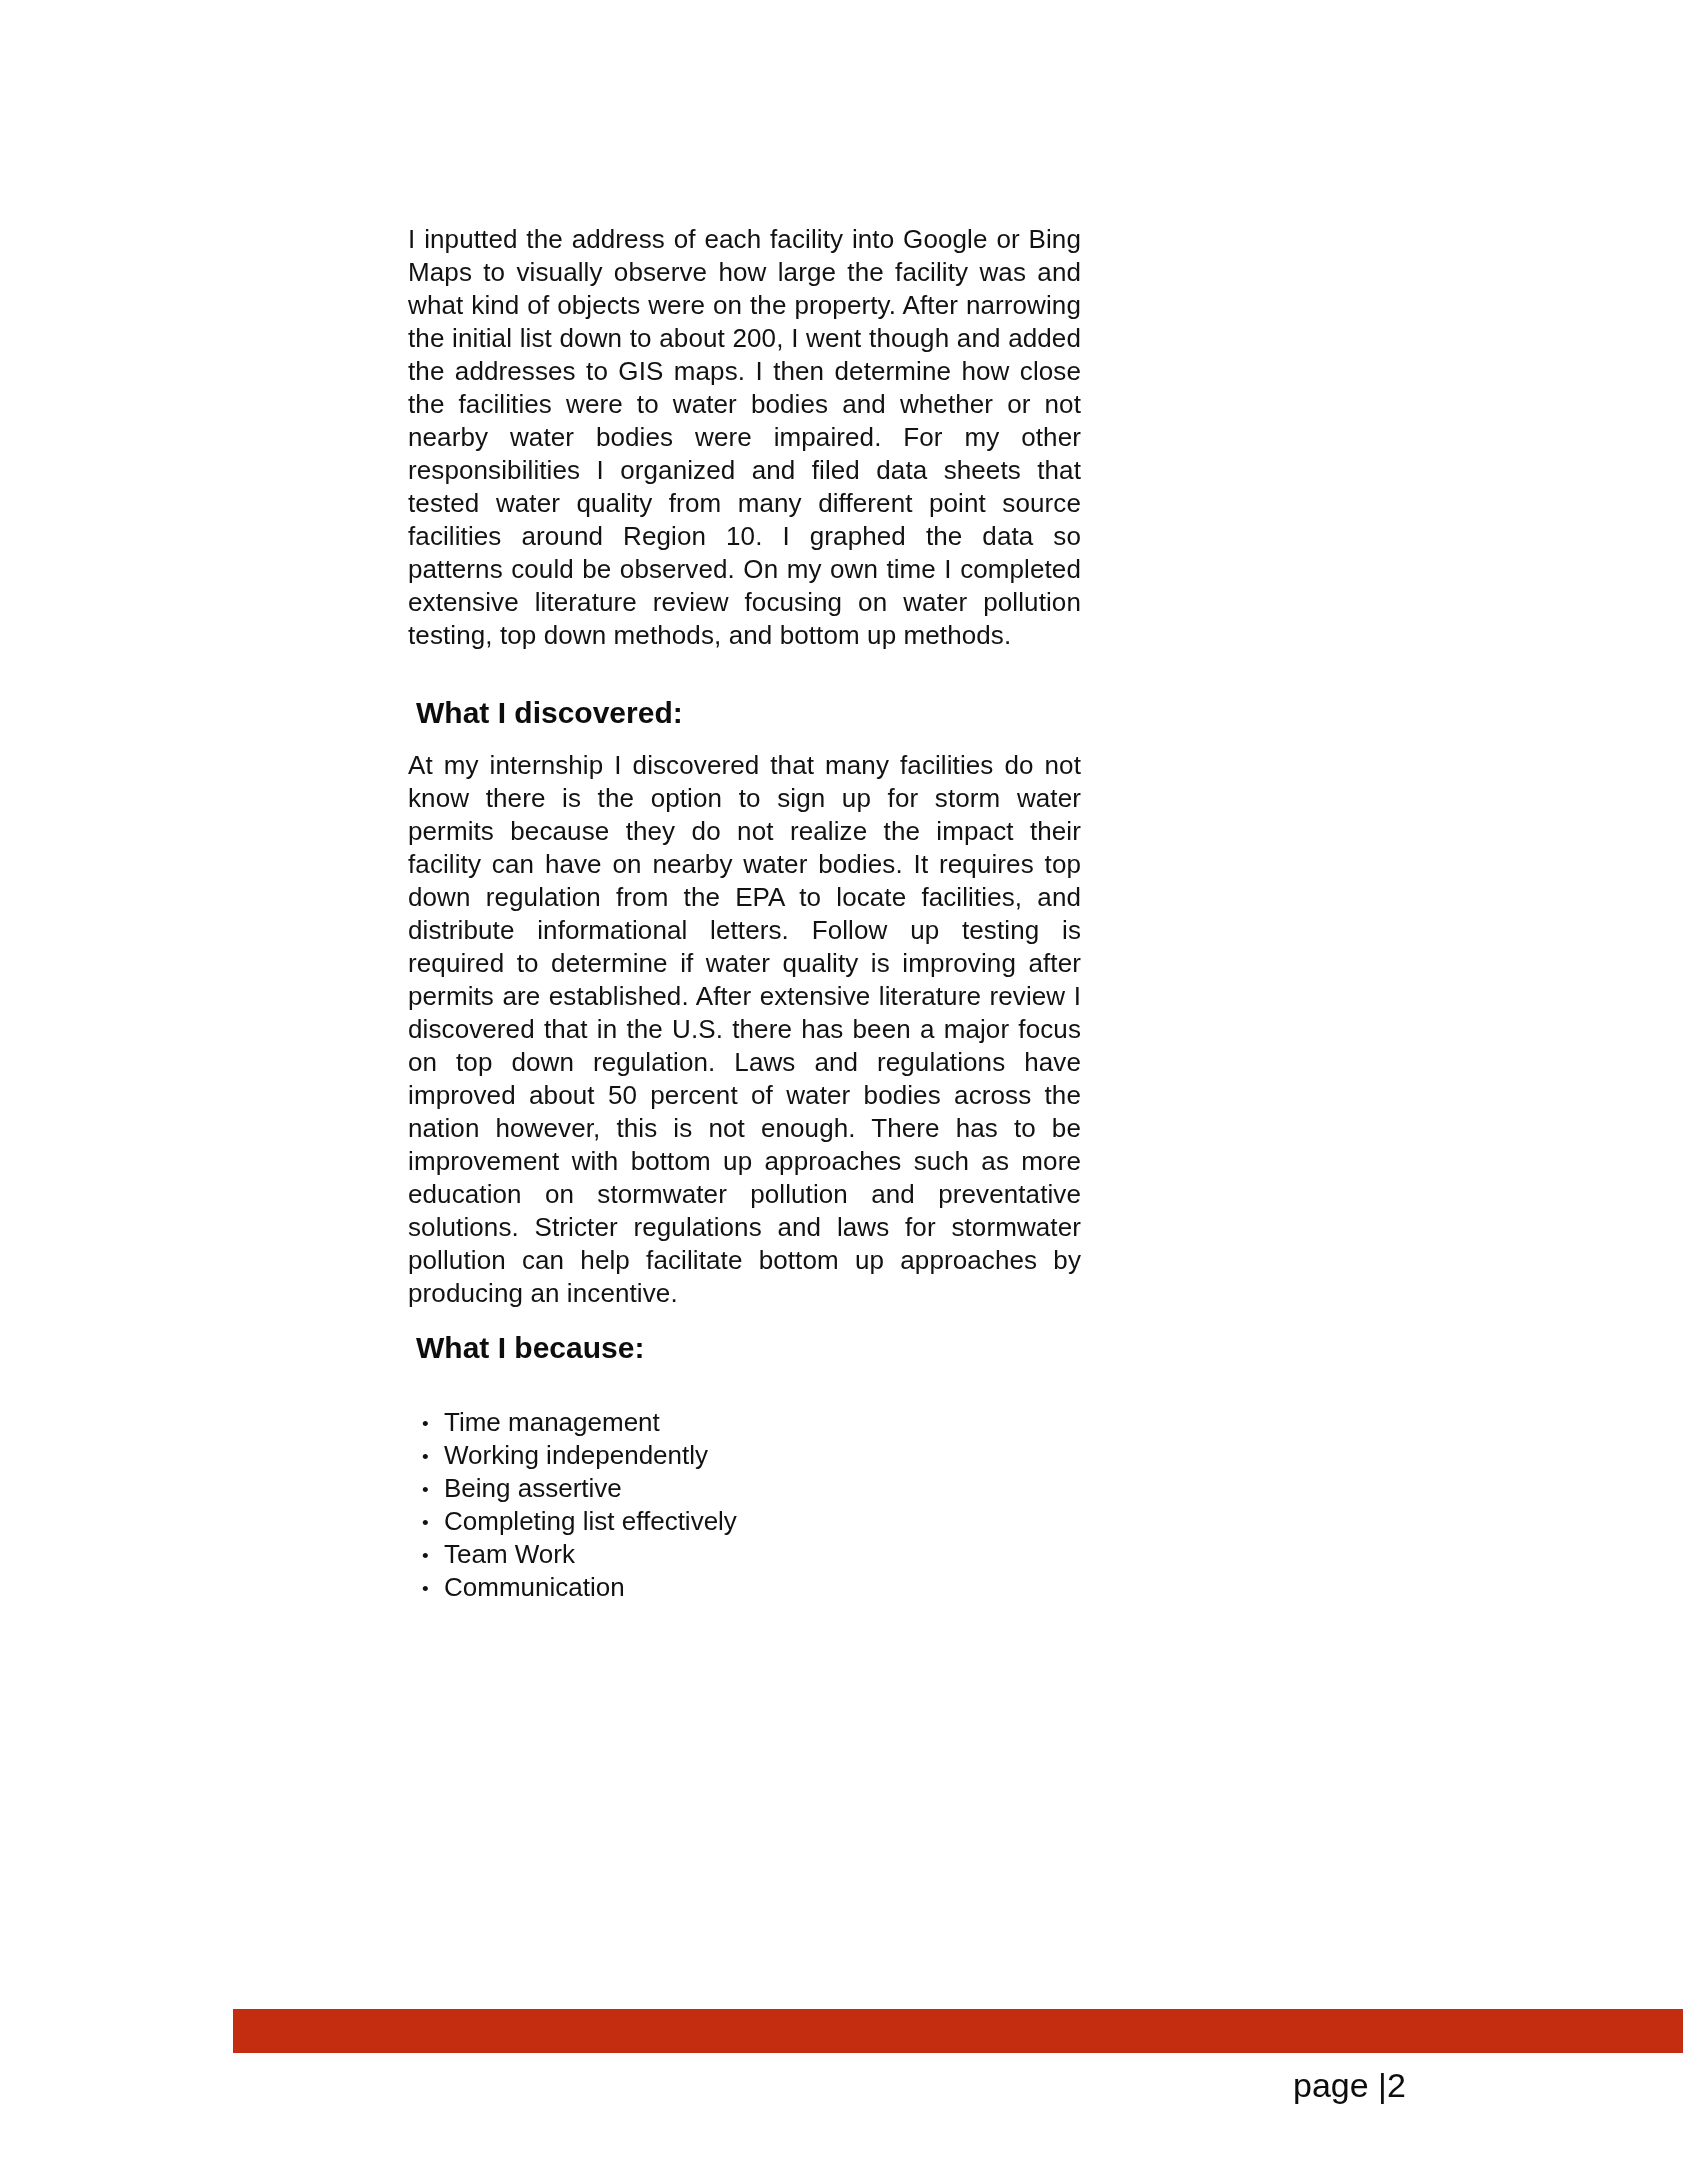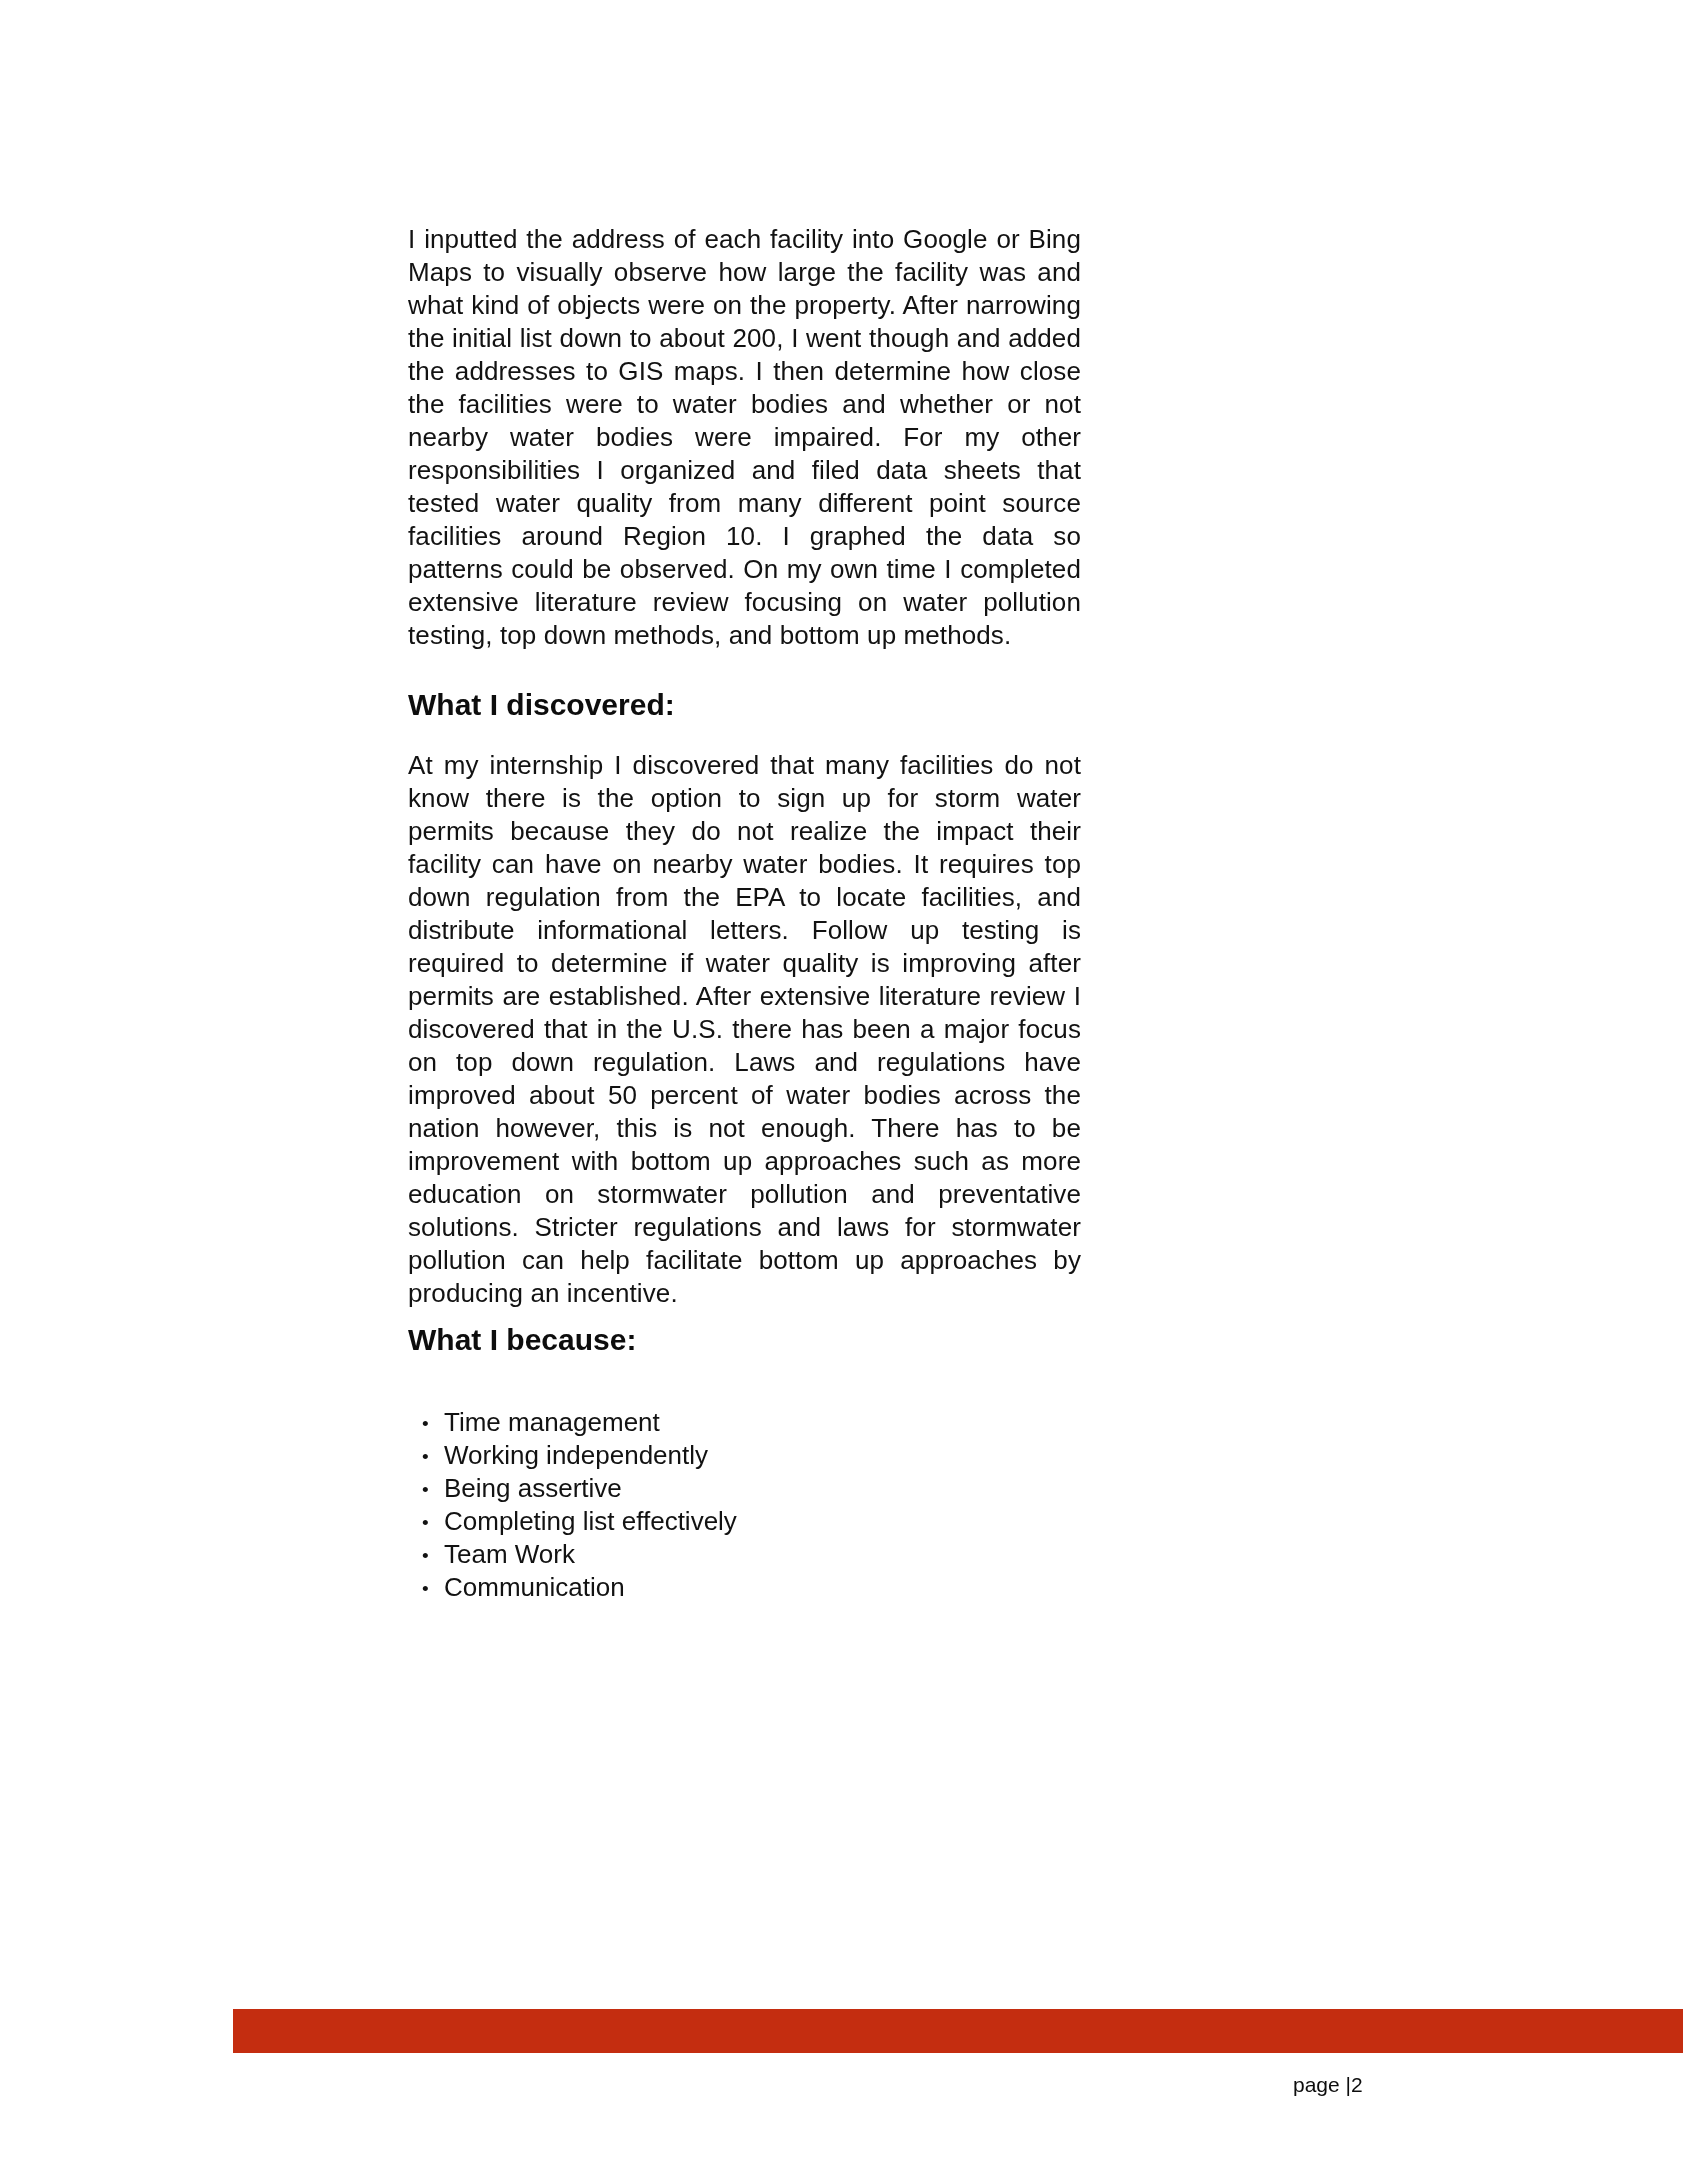--- a/index.html
+++ b/index.html
@@ -26,21 +26,21 @@
     font-size: 26px;
     line-height: 33px;
     text-align: justify;
     margin: 0;
     letter-spacing: 0.1px;
   }
   .section-heading {
     font-size: 30px;
     line-height: 36px;
     font-weight: bold;
-    margin: 0;
+    margin: 8px;
     color: #0d0d0d;
   }
   .intro    { top: 223px; }
   .h-disc   { top: 687px; }
   .p-disc   { top: 749px; }
   .h-learn  { top: 1322px; }
   .list     { top: 1394px; }
 
   ul.learned {
     list-style: none;
@@ -66,21 +66,21 @@
     left: 233px;
     top: 2009px;
     width: 1450px;
     height: 44px;
     background: #c42d10;
   }
   .page-number {
     position: absolute;
     left: 1293px;
     top: 2068px;
-    font-size: 21px;
+    font-size: 34px;
     line-height: 34px;
     color: #0d0d0d;
     white-space: pre;
   }
 </style>
 </head>
 <body>
 
 <div class="page">
 

